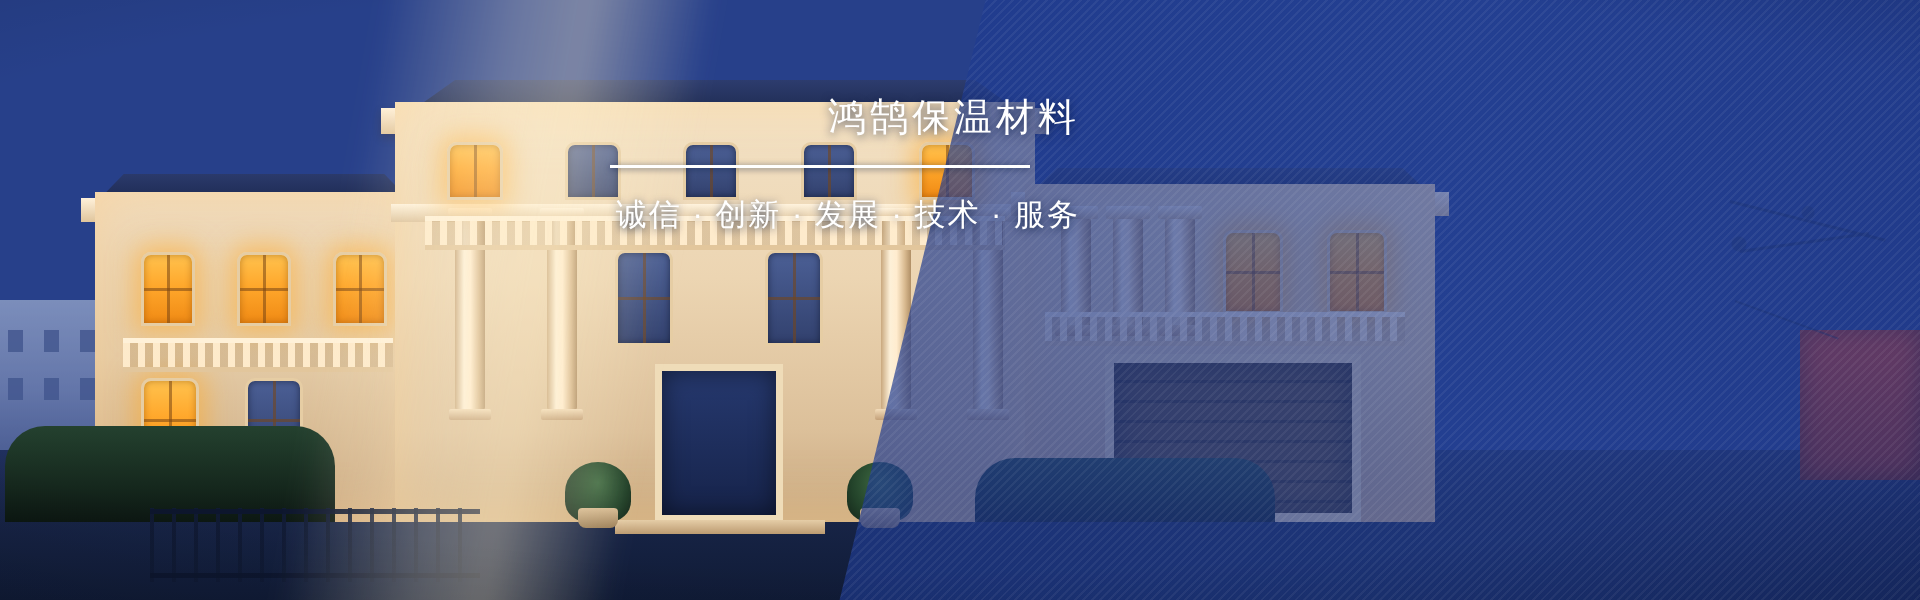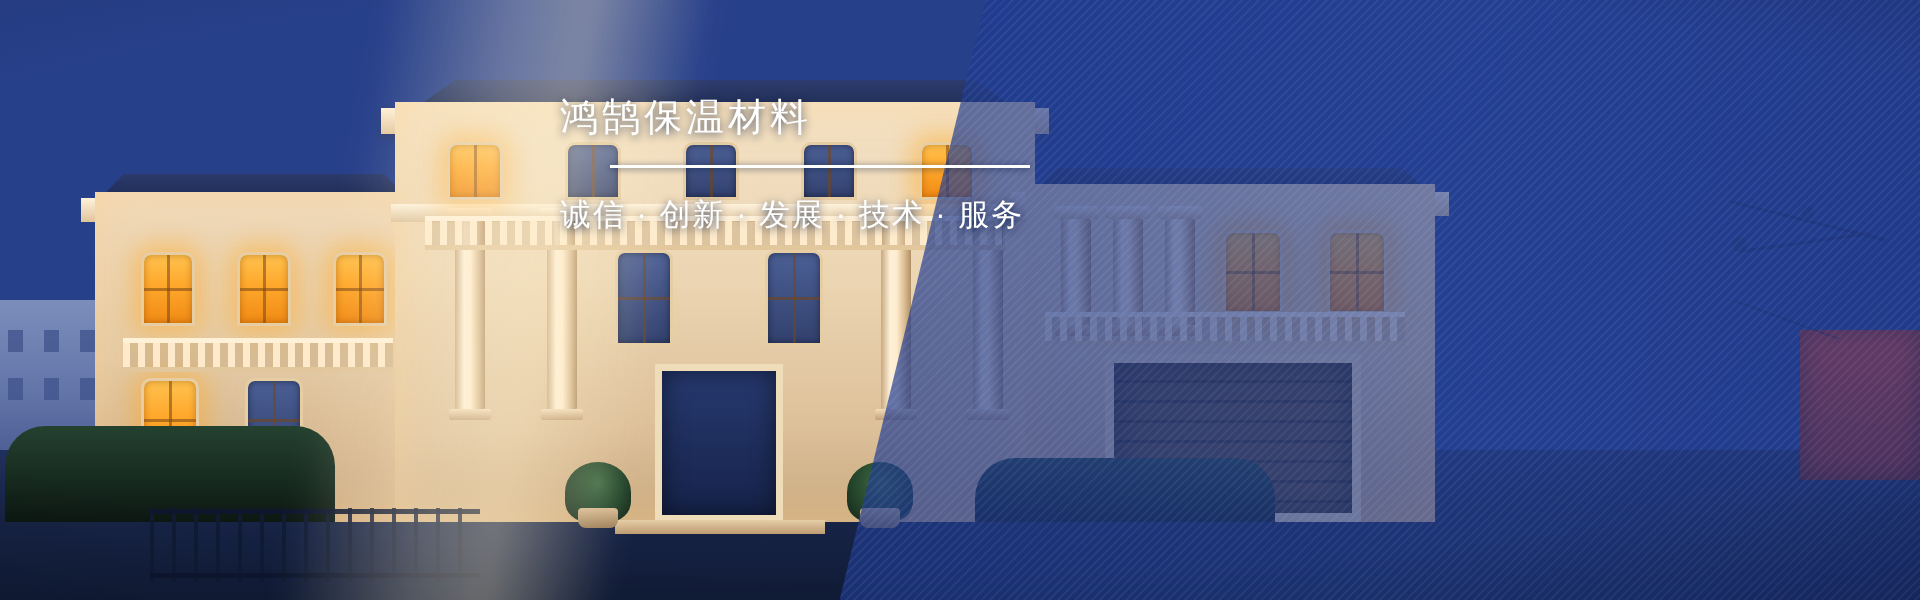--- a/index.html
+++ b/index.html
@@ -216,21 +216,21 @@
     pointer-events:none;
   }
   .vignette{
     position:absolute;inset:0;pointer-events:none;
     background:radial-gradient(140% 110% at 50% 45%,rgba(0,0,0,0) 45%,rgba(0,0,0,.38) 100%);
   }
 
   
   .copy{
     position:absolute;left:560px;top:92px;width:520px;
-    text-align:left;z-index:40;
+    text-align:right;z-index:40;
   }
   .brand{
     color:#ffffff;
     font-size:38px;
     letter-spacing:4px;
     font-weight:400;
     text-shadow:0 2px 10px rgba(0,20,60,.75);
     white-space:nowrap;
   }
   .rule{

